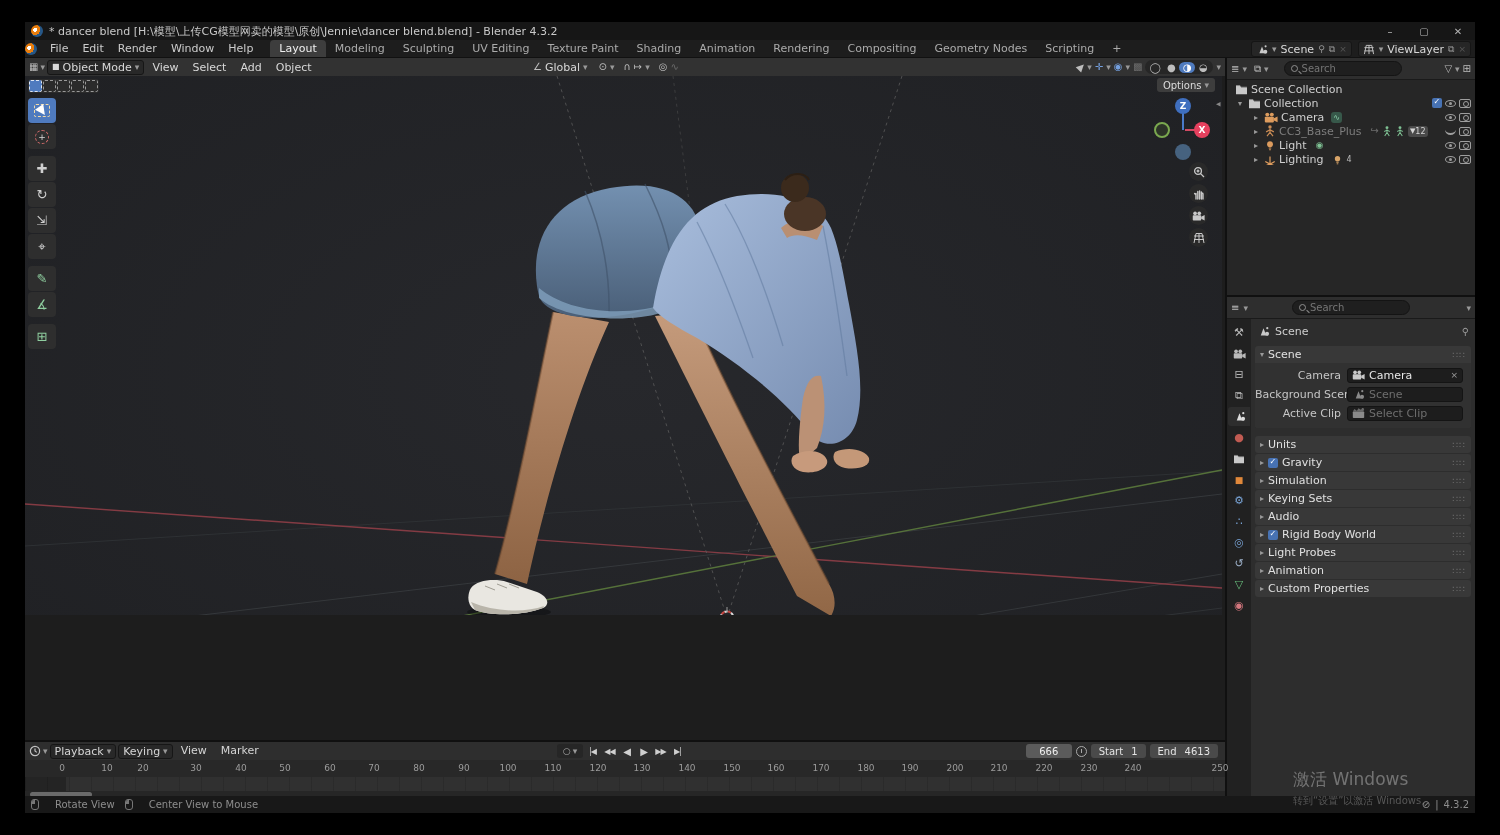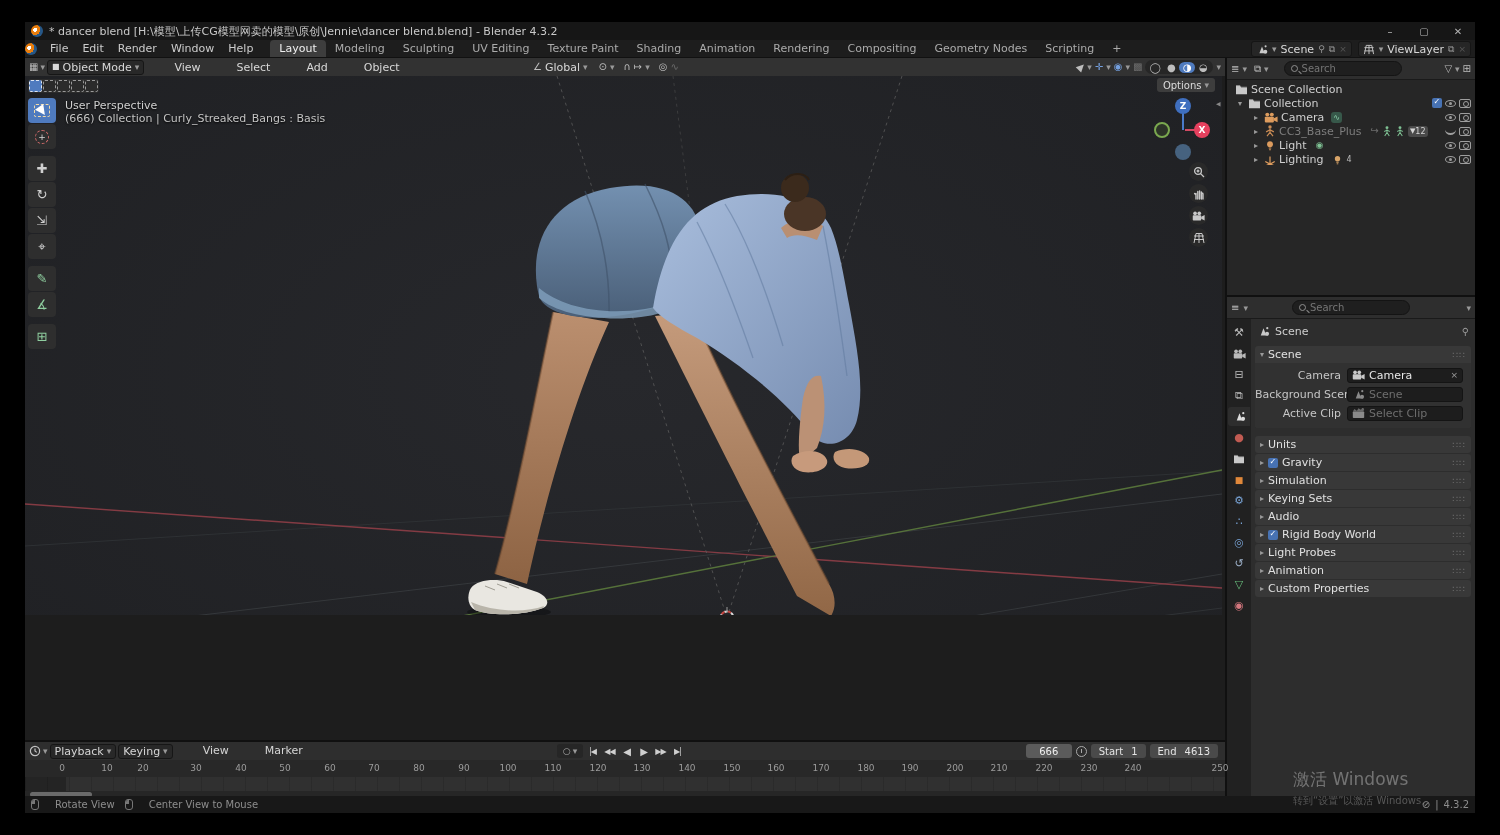--- a/index.html
+++ b/index.html
@@ -28,21 +28,21 @@
 
   
   .main { position:absolute; left:0; top:36px; width:100%; height:682px; }
   .vp-col { position:absolute; left:0; top:0; width:1200px; height:682px; }
   .right-col { position:absolute; left:1200px; top:0; width:250px; height:738px; border-left:2px solid #101010; }
 
   
   .vp-header { position:absolute; left:0; top:0; width:100%; height:18px; background:#323232; display:flex; align-items:center; font-size:11px; color:#d8d8d8; gap:2px; padding:0 4px; }
   .hdr-btn { display:flex; align-items:center; gap:3px; padding:0 4px; height:15px; border-radius:3px; }
   .hdr-field { background:#282828; border:1px solid #161616; }
-  .hdr-menu { padding:0 6px;margin-left:22px; }
+  .hdr-menu { padding:0 6px; }
   .vph-right { margin-left:auto; display:flex; align-items:center; gap:3px; }
   .glyph { color:#bdbdbd; font-size:10px; line-height:1; }
   .glyph.blue { color:#74a0e0; }
   .glyph.dim { color:#6c6c6c; }
   .shade-group { display:flex; background:#262626; border-radius:8px; padding:0 2px; height:14px; align-items:center; }
   .shade-seg { width:16px; text-align:center; font-size:10px; color:#bdbdbd; border-radius:7px; }
   .shade-seg.active { background:#4f7bbf; color:#fff; }
 
   
   .vp-body { position:absolute; left:0; top:18px; width:1197px; height:539px; background:#232427; overflow:hidden; }
@@ -387,24 +387,20 @@
             <span class="selmode-btn"></span>
             <span class="selmode-btn"></span>
             <span class="selmode-btn"></span>
           </div>
 
           <div class="options-btn">
             <span>Options</span>
             <span class="mini">▾</span>
           </div>
 
-          <div class="vp-overlay-text">
-            <div>User Perspective</div>
-            <div class="l2">(666) Collection | Curly_Streaked_Bangs : Basis</div>
-          </div>
 
           <div class="toolbar">
             <div class="tool-btn active">
                 <span class="selbox-frame">
                   <span class="selbox-arrow"></span>
                 </span>
               </div>
             <div class="tool-btn">
                 <span class="cursor-tool-ico">+</span>
               </div>

